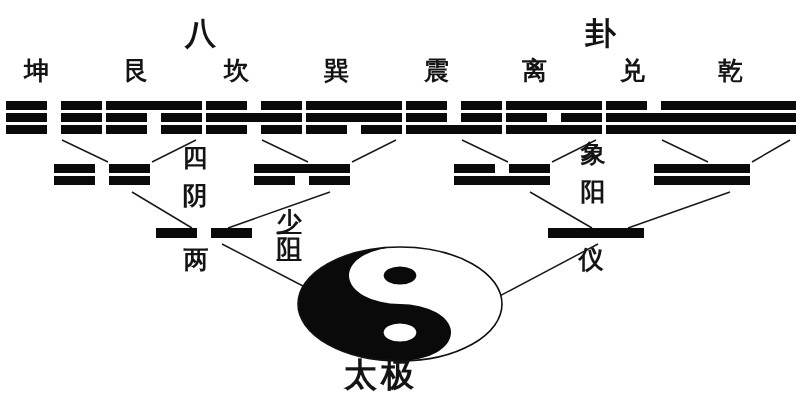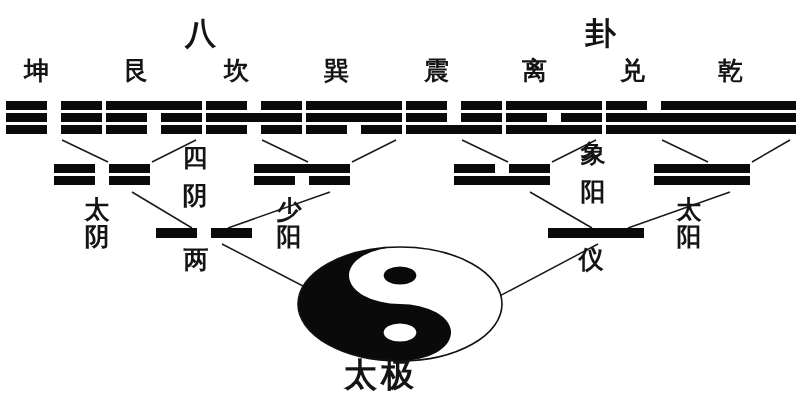--- a/index.html
+++ b/index.html
@@ -162,23 +162,21 @@
     <div class="bar seg-l" style="top:0;height:9px;width:41px;"></div>
       <div class="bar seg-r" style="top:0;height:9px;width:41px;"></div>
     <div class="bar seg-full" style="top:12px;height:9px;"></div>
   </div>
 
   <div class="gram" style="left:654px;top:164px;width:96px;height:21px;">
     <div class="bar seg-full" style="top:0;height:9px;"></div>
     <div class="bar seg-full" style="top:12px;height:9px;"></div>
   </div>
 
-  <div class="lbl bi-name" style="left:84px;top:196px;">太阴</div>
-  <div class="lbl bi-name" style="left:276px;top:196px;">少阳</div>
-  <div class="lbl bi-name" style="left:676px;top:196px;">太阳</div>
+  <div class="lbl bi-name" style="left:276px;top:208px;text-decoration:underline;">少阳</div>
 
   <div class="gram" style="left:156px;top:228px;width:96px;height:9px;">
     <div class="bar seg-l" style="top:0;height:10px;width:41px;"></div>
       <div class="bar seg-r" style="top:0;height:10px;width:41px;"></div>
   </div>
   <div class="gram" style="left:548px;top:228px;width:96px;height:9px;">
     <div class="bar seg-full" style="top:0;height:10px;"></div>
   </div>
 
   <div class="lbl mid-name" style="left:183px;top:246px;">两</div>

